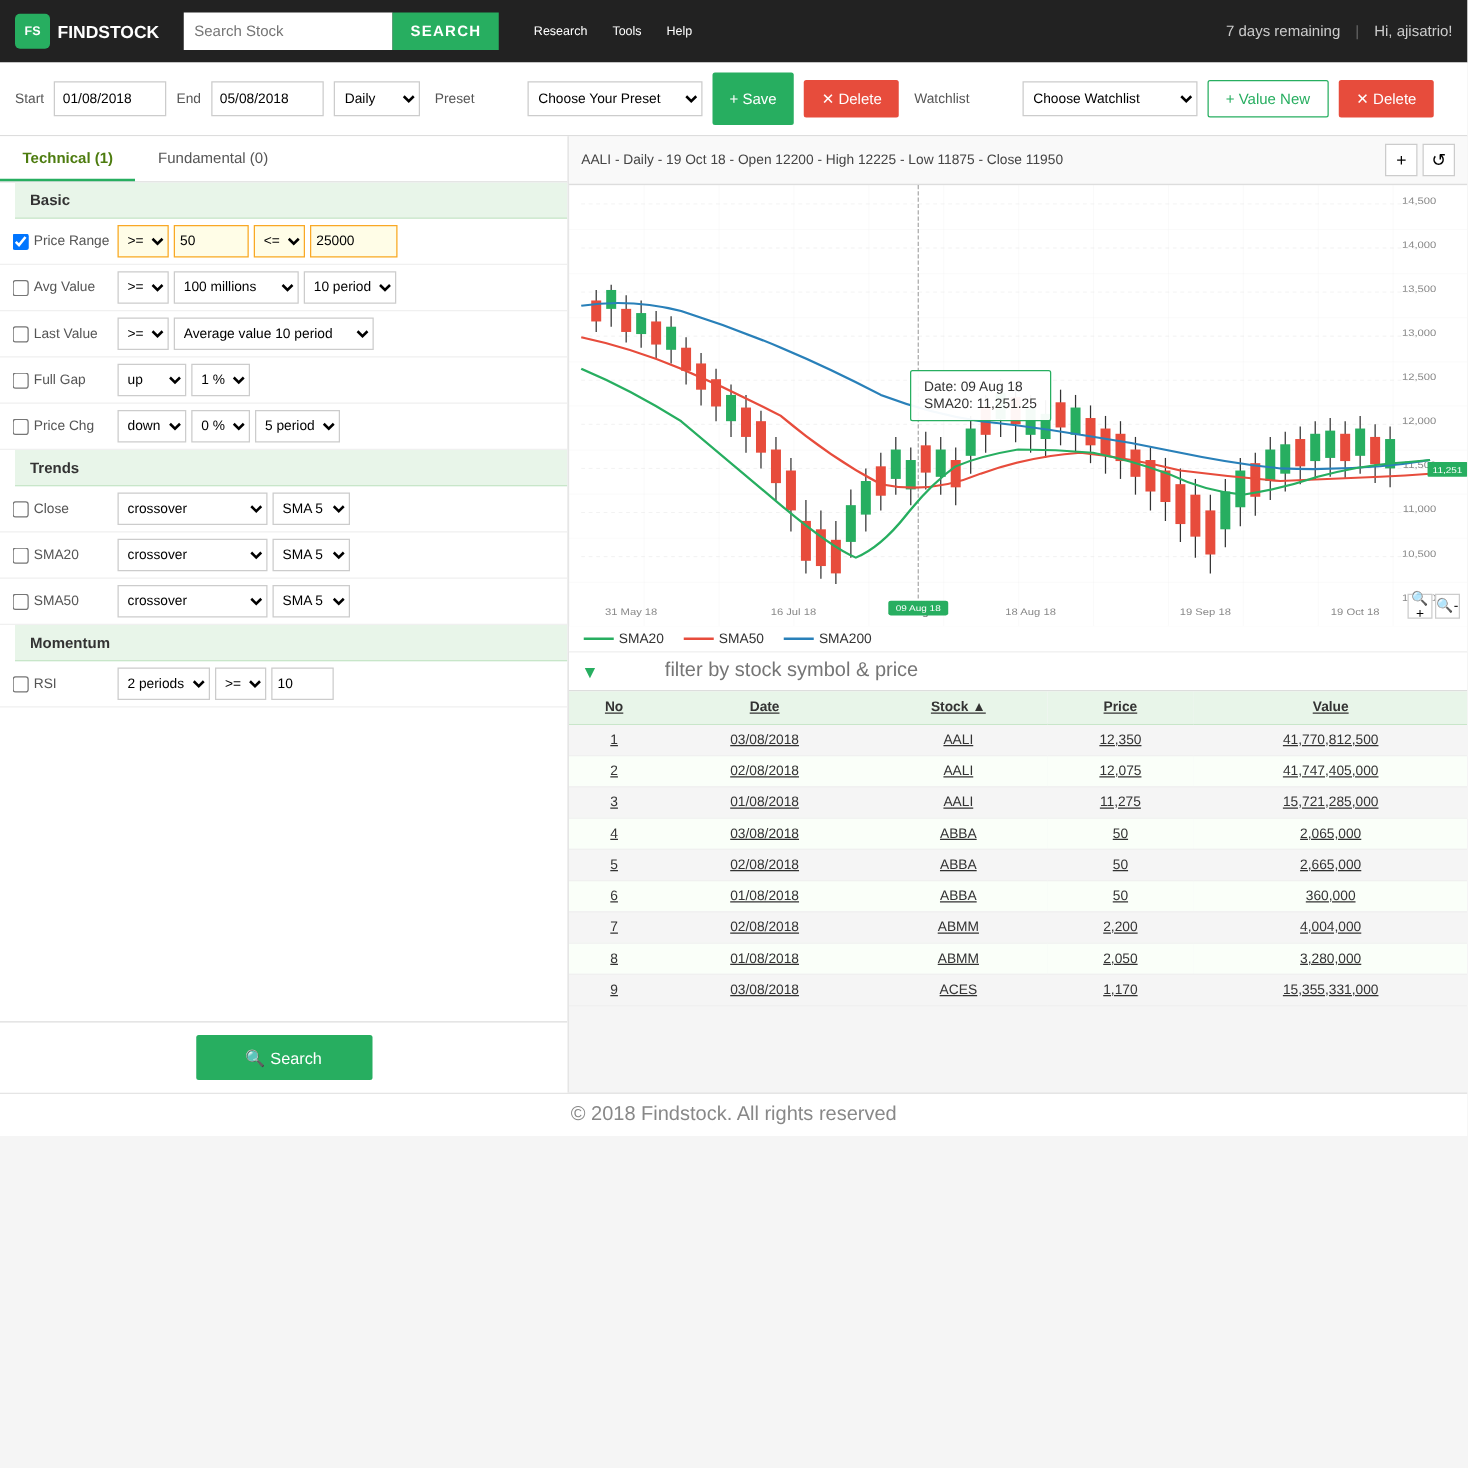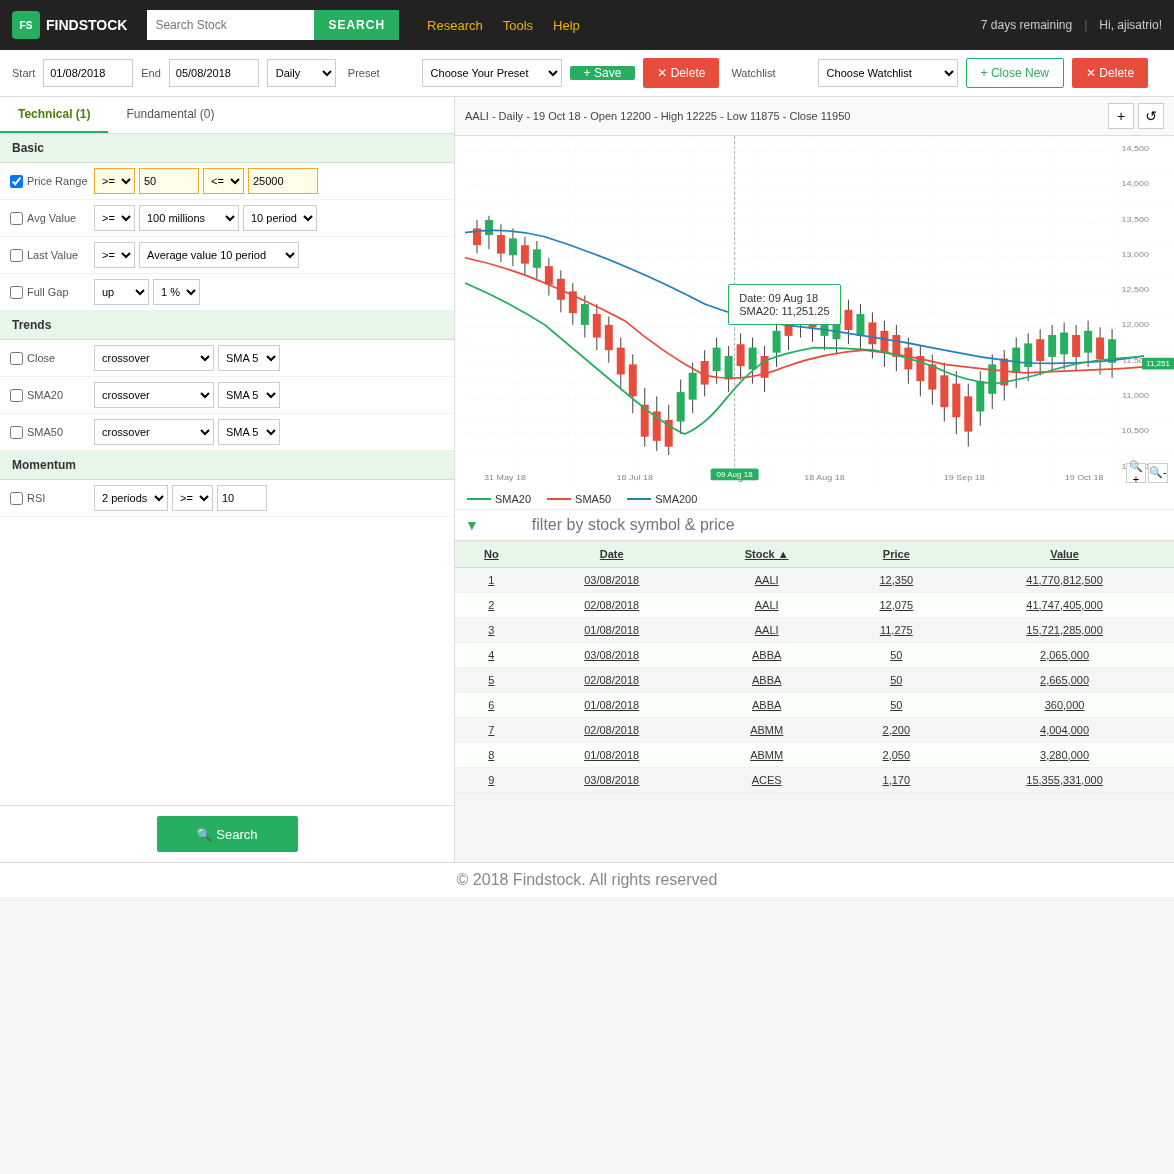--- a/index.html
+++ b/index.html
@@ -14,38 +14,38 @@
       padding: 0 12px;
       height: 50px;
       gap: 12px;
     }
     .navbar-brand { display: flex; align-items: center; gap: 6px; font-weight: bold; font-size: 14px; color: #fff; }
     .brand-icon { width: 28px; height: 28px; background: #27ae60; border-radius: 4px; display: flex; align-items: center; justify-content: center; font-size: 10px; color: #fff; font-weight: bold; }
     .search-box { display: flex; align-items: center; margin-left: 8px; }
     .search-input { height: 30px; border: none; padding: 12px 8px; font-size: 12px; width: 167px; outline: none; }
     .search-btn { background: #27ae60; color: #fff; border: none; height: 30px; padding: 0 14px; font-size: 12px; cursor: pointer; font-weight: bold; letter-spacing: 1px; }
     .nav-links { display: flex; gap: 20px; margin-left: 16px; }
-    .nav-link { color: #eab308; text-decoration: none; font-size: 13px; }
+    .nav-link { color: #ffffff; text-decoration: none; font-size: 10px; }
     .navbar-right { margin-left: auto; display: flex; align-items: center; gap: 12px; font-size: 12px; color: #ccc; }
     .nav-divider { color: #666; }
 
     
     .toolbar {
       background: #fff;
       border-bottom: 1px solid #ddd;
       padding: 8px 12px;
       display: flex;
       gap: 12px;
       flex-wrap: wrap;
     }
     .toolbar-label { font-size: 11px; color: #555; }
     .date-input { border: 1px solid #ccc; height: 28px; padding: 0 6px; font-size: 11px; width: 90px; }
     .period-select { border: 1px solid #ccc; height: 28px; padding: 0 4px; font-size: 11px; background: #fff; }
     .preset-select { border: 1px solid #ccc; height: 28px; padding: 0 4px; font-size: 11px; background: #fff; width: 140px; margin-left: 34px; }
-    .btn-green { background: #27ae60; color: #fff; border: none; height: 14px; padding: 0 14px; font-size: 12px; cursor: pointer; border-radius: 2px; }
+    .btn-green { background: #27ae60; color: #fff; border: none; height: 42px; padding: 0 14px; font-size: 12px; cursor: pointer; border-radius: 2px; }
     .btn-red { background: #e74c3c; color: #fff; border: none; height: 30px; padding: 0 14px; font-size: 12px; cursor: pointer; border-radius: 2px; }
     .btn-create { background: #fff; color: #27ae60; border: 1px solid #27ae60; height: 30px; padding: 0 14px; font-size: 12px; cursor: pointer; border-radius: 2px; }
     .toolbar-row { display: flex; align-items: center; gap: 8px; }
 
     
     .main-layout { display: flex; height: calc(1174px - 50px - 58px - 30px); }
 
     
     .left-panel {
       width: 455px;
@@ -66,20 +66,21 @@
     }
     .tab.active { border-bottom: 2px solid #27ae60; color: #4d7c0f; font-weight: bold; }
 
     .section-header {
       background: #e8f5e9;
       padding: 7px 12px;
       font-weight: bold;
       font-size: 12px;
       color: #333;
       border-bottom: 1px solid #c8e6c9;
+      margin-left: 12px;
     }
     .filter-row {
       display: flex;
       align-items: center;
       padding: 5px 10px;
       border-bottom: 1px solid #f0f0f0;
       gap: 4px;
     }
     .filter-label { width: 80px; font-size: 11px; color: #555; display: flex; align-items: center; gap: 4px; }
     .filter-select { border: 1px solid #ccc; height: 26px; font-size: 11px; background: #fff; padding: 0 3px; }
@@ -259,21 +260,21 @@
       <option>Choose Your Preset</option>
     </select>
     <button class="btn-green">+ Save</button>
     <button class="btn-red">✕ Delete</button>
   </div>
   <div class="toolbar-row">
     <span class="toolbar-label">Watchlist</span>
     <select class="preset-select">
       <option>Choose Watchlist</option>
     </select>
-    <button class="btn-create">+ Close New</button>
+    <button class="btn-create">+ Value New</button>
     <button class="btn-red">✕ Delete</button>
   </div>
 </div>
 
 <div class="main-layout" style="display:flex; height:auto;">
 
   <div class="left-panel" style="height:auto;">
     <div class="tabs">
       <div class="tab active">Technical (1)</div>
       <div class="tab">Fundamental (0)</div>
@@ -314,20 +315,29 @@
 
       <div class="filter-row">
         <label class="filter-label">
           <input type="checkbox" style="">
           <span>Full Gap</span>
         </label>
         <select class="filter-select"><option>up</option><option>down</option></select>
         <select class="filter-select"><option>1 %</option></select>
       </div>
 
+      <div class="filter-row">
+        <label class="filter-label">
+          <input type="checkbox" style="">
+          <span>Price Chg</span>
+        </label>
+        <select class="filter-select"><option>down</option><option>up</option></select>
+        <select class="filter-select"><option>0 %</option></select>
+        <select class="filter-select"><option>5 period</option></select>
+      </div>
 
       <div class="section-header">Trends</div>
 
       <div class="filter-row">
         <label class="filter-label">
           <input type="checkbox" style="">
           <span>Close</span>
         </label>
         <select class="filter-select" style="width:120px;"><option>crossover</option></select>
         <select class="filter-select"><option>SMA 5</option></select>

